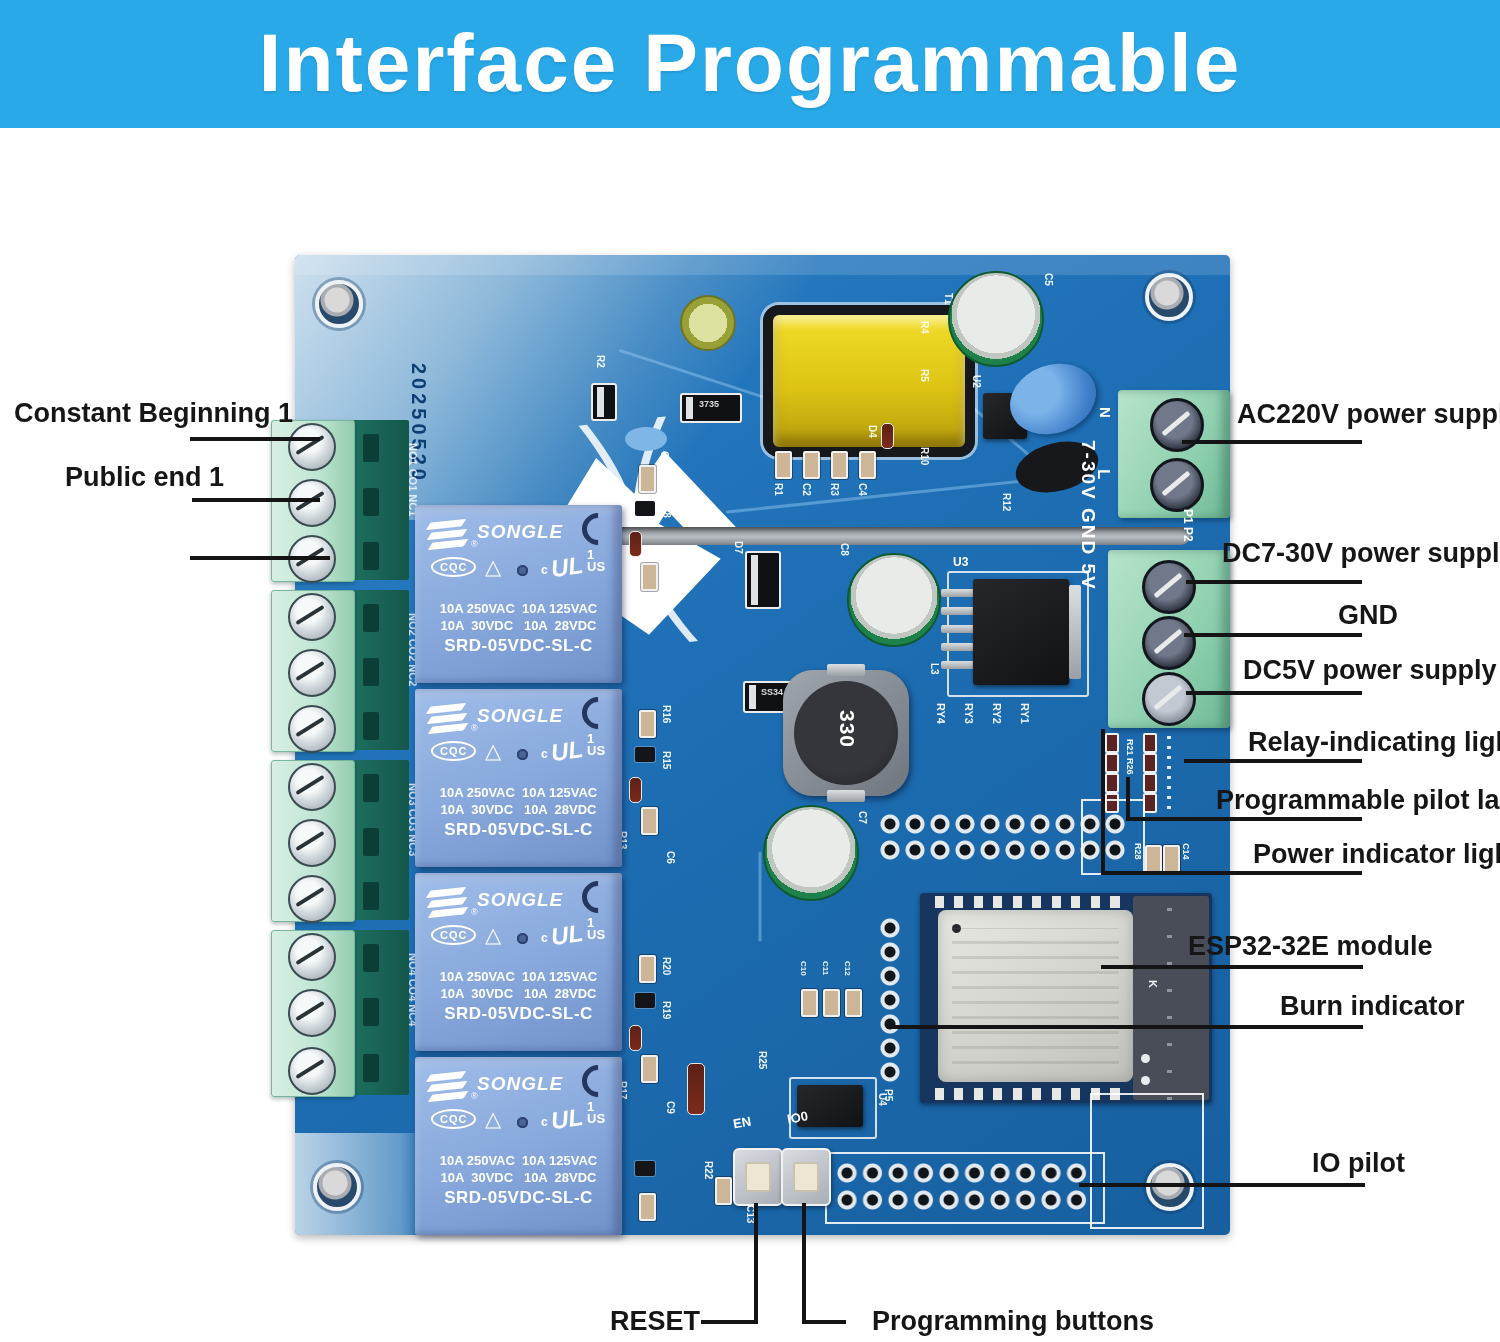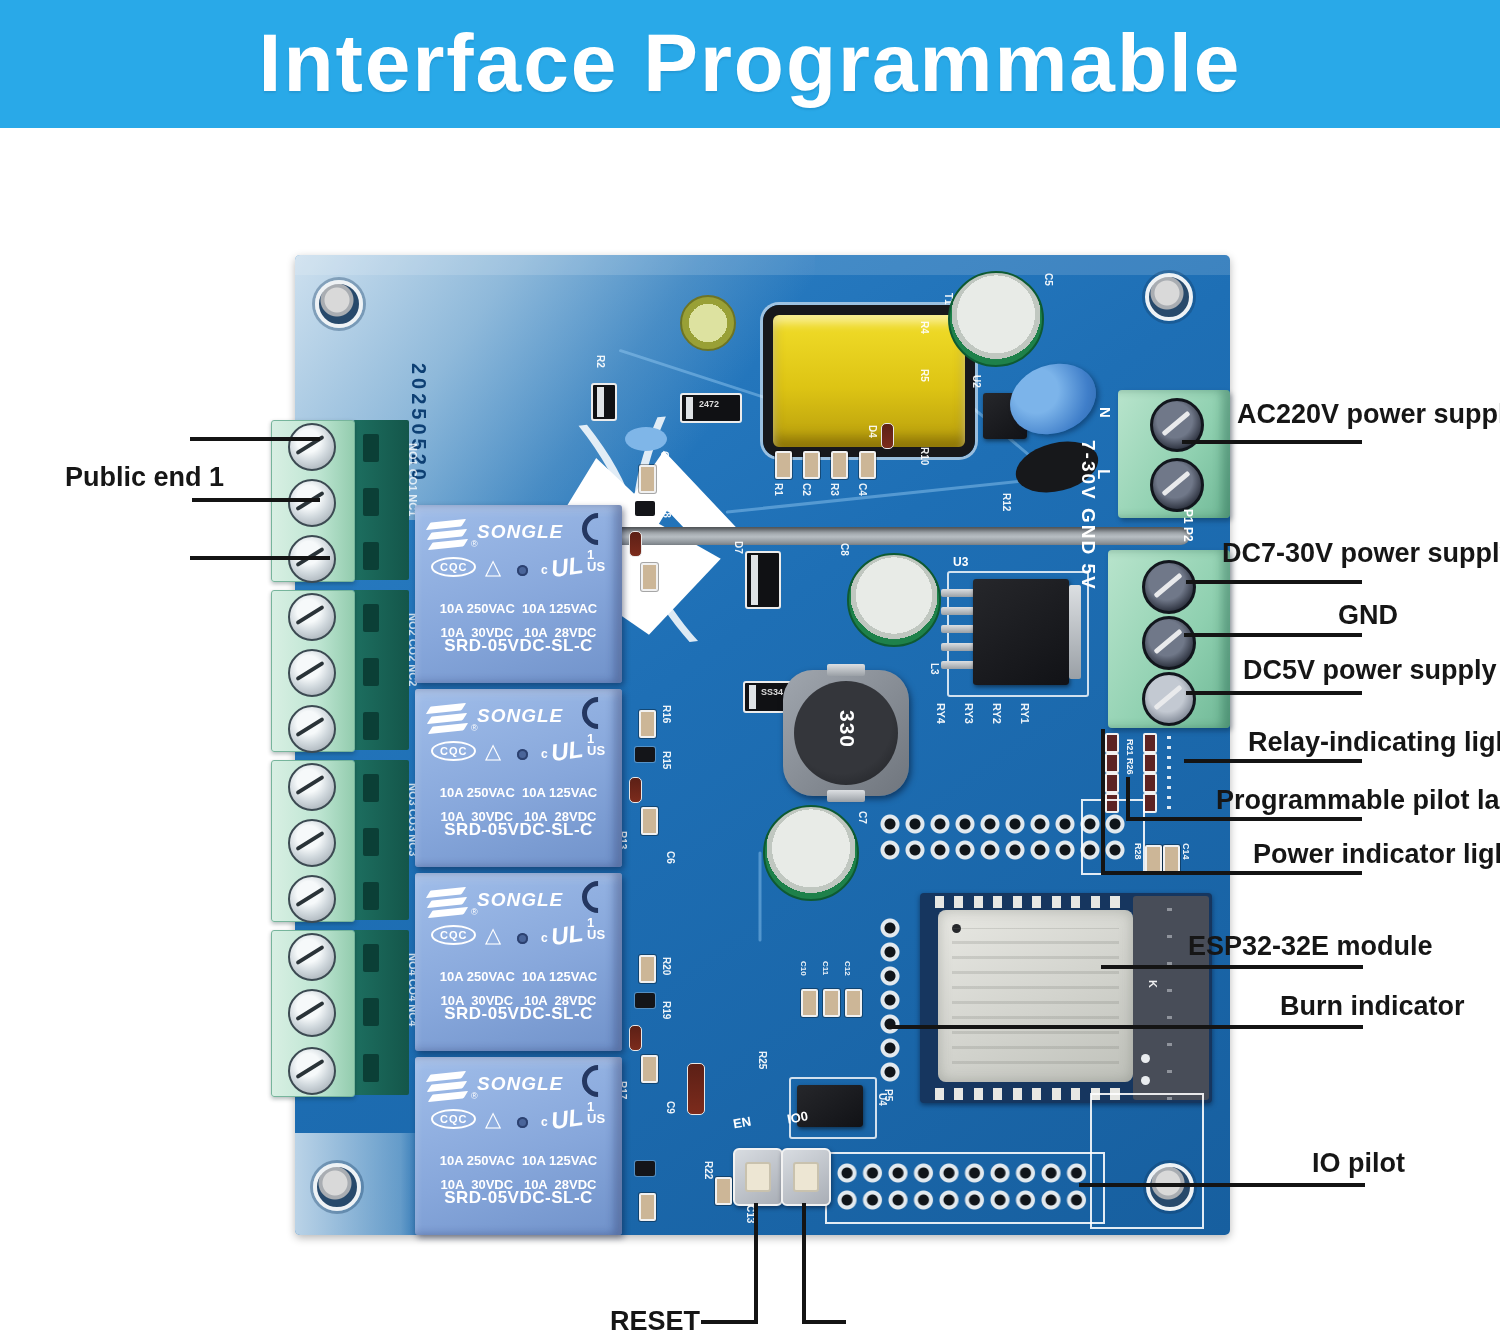--- a/index.html
+++ b/index.html
@@ -66,21 +66,21 @@
   .r-reg { left:56px; top:34px; font-size:9px; }
   .r-cqc { left:16px; top:52px; border:2px solid #fff; border-radius:50%; padding:2px 7px;
            font-size:11px; font-weight:700; letter-spacing:1px; }
   .r-tri { left:70px; top:50px; font-size:21px; }
   .r-pip { left:102px; top:60px; width:11px; height:11px; border-radius:50%;
            background:#4a659a; box-shadow:inset 0 0 0 2px #2c4170; }
   .r-ulc { left:126px; top:58px; font-size:12px; font-weight:700; }
   .r-ul  { left:136px; top:48px; font-size:24px; font-weight:700; font-style:italic; transform:rotate(-8deg); }
   .r-uln { left:172px; top:44px; font-size:13px; font-weight:700; line-height:12px; text-align:left; }
   .r-rate { left:0; top:96px; width:207px; text-align:center; font-size:13px; font-weight:700; white-space:pre; }
-  .r-rate2 { top:120px; }
+  .r-rate2 { top:113px; }
   .r-model { left:0; top:131px; width:207px; text-align:center; font-size:17px; font-weight:700; letter-spacing:.5px; }
   .r-cres { right:8px; top:8px; width:22px; height:22px; border-radius:50%;
             border:5px solid transparent; border-left-color:#243761; border-bottom-color:#243761; transform:rotate(45deg); }
 
   
   .cap { border-radius:50%; border:2px solid #0e5a32;
          background:radial-gradient(circle at 50% 45%, #e8ebe7 0 57%, #c0c7c0 57% 65%, #1e814a 65% 100%); }
   .capY { border-radius:50%; border:2px solid #6d7426;
           background:radial-gradient(circle, #dde2a0 0 52%, #99a036 52%); }
   .xformer { border:10px solid #17181c; border-radius:16px; width:192px; height:132px;
@@ -157,21 +157,21 @@
         <path d="M22 58 L50 38 L78 58 L50 82 Z"></path>
         <path d="M33 6 C 52 36, 52 58, 30 86 L33 86 C 55 58, 55 36, 36 6 Z" opacity=".85"></path>
         <path d="M64 6 C 47 36, 47 58, 67 86 L64 86 C 44 58, 44 36, 61 6 Z" opacity=".85"></path>
       </g>
     </svg>
 
     <div class="capY" style="left:385px;top:40px;width:52px;height:52px;"></div>
     <div class="dstripe" style="left:296px;top:128px;width:22px;height:34px;"></div>
     <div class="ref rot" style="left:300px;top:100px;">R2</div>
     <div class="dstripe" style="left:385px;top:138px;width:58px;height:26px;"></div>
-    <div class="ref" style="left:404px;top:144px;font-size:9px;color:#ddd;">2472</div>
+    <div class="ref" style="left:404px;top:144px;font-size:9px;color:#ddd;">3735</div>
     <div style="left:330px;top:172px;width:42px;height:24px;border-radius:50%;background:#7fb6e8;"></div>
     <div class="ref rot" style="left:364px;top:196px;">CY1</div>
 
     <div class="xformer" style="left:468px;top:50px;"></div>
     <div class="ref rot" style="left:648px;top:38px;">T1</div>
 
     <div class="smdh" style="left:596px;top:74px;"></div>
     <div class="ref rot" style="left:624px;top:66px;">R4</div>
     <div class="smdh" style="left:596px;top:122px;"></div>
     <div class="ref rot" style="left:624px;top:114px;">R5</div>
@@ -466,34 +466,36 @@
           <br>
           <span>US</span>
         </span>
       <div class="r-rate">10A 250VAC  10A 125VAC</div>
       <div class="r-rate r-rate2">10A  30VDC   10A  28VDC</div>
       <div class="r-model">SRD-05VDC-SL-C</div>
       <div class="r-cres"></div>
     </div>
   </div>
 
+  <div class="lbl" style="left:14px;top:398px;">Constant Beginning 1</div>
   <div class="lbl" style="left:65px;top:462px;">Public end 1</div>
 
   <div class="lbl" style="left:1237px;top:399px;">AC220V power supply</div>
   <div class="lbl" style="left:1222px;top:538px;">DC7-30V power supply</div>
   <div class="lbl" style="left:1338px;top:600px;text-align:right;">GND</div>
   <div class="lbl" style="left:1243px;top:655px;">DC5V power supply</div>
   <div class="lbl" style="left:1248px;top:727px;">Relay-indicating light</div>
   <div class="lbl" style="left:1216px;top:785px;">Programmable pilot lamp</div>
   <div class="lbl" style="left:1253px;top:839px;">Power indicator light</div>
   <div class="lbl" style="left:1188px;top:931px;">ESP32-32E module</div>
   <div class="lbl" style="left:1280px;top:991px;">Burn indicator</div>
   <div class="lbl" style="left:1312px;top:1148px;">IO pilot</div>
 
   <div class="lbl" style="left:610px;top:1306px;">RESET</div>
+  <div class="lbl" style="left:872px;top:1306px;">Programming buttons</div>
 
   <div class="cline h" style="left:190px;top:437px;width:130px;"></div>
   <div class="cline h" style="left:192px;top:498px;width:128px;"></div>
   <div class="cline h" style="left:190px;top:556px;width:140px;"></div>
 
   <div class="cline h" style="left:1182px;top:440px;width:180px;"></div>
   <div class="cline h" style="left:1186px;top:580px;width:176px;"></div>
   <div class="cline h" style="left:1184px;top:633px;width:178px;"></div>
   <div class="cline h" style="left:1186px;top:691px;width:176px;"></div>
   <div class="cline h" style="left:1184px;top:759px;width:178px;"></div>

